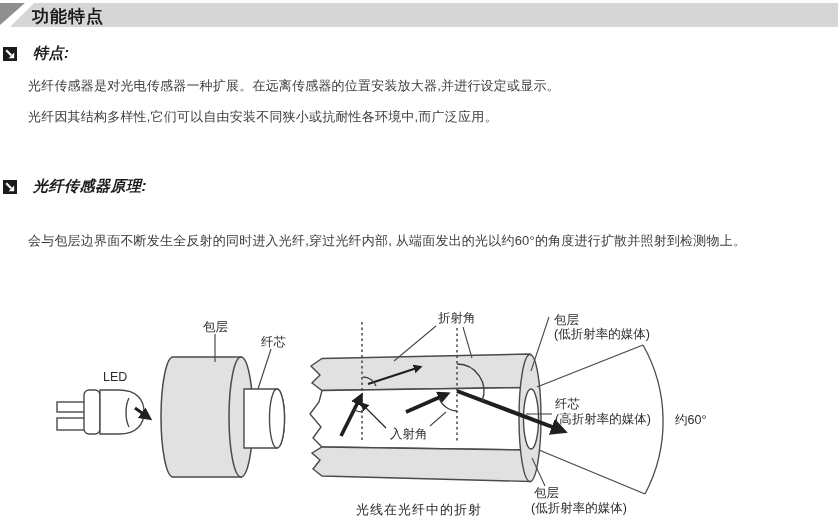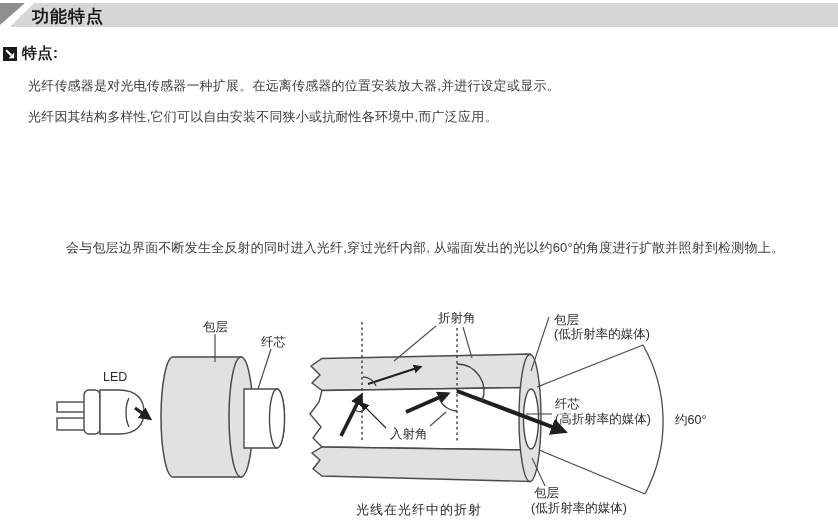--- a/index.html
+++ b/index.html
@@ -5,21 +5,21 @@
   html,body{margin:0;padding:0;background:#ffffff;}
   body{font-family:"Liberation Sans","DejaVu Sans",sans-serif;color:#3c3c3c;}
   #page{position:relative;width:838px;height:529px;background:#fff;overflow:hidden;}
 
   
   .header-bar{position:absolute;left:0;top:3px;width:838px;height:24px;background:#d6d6d6;}
   .header-deco{position:absolute;left:0;top:0;width:44px;height:24px;display:block;}
   .header-title{position:absolute;left:32px;top:2px;font-size:17px;font-weight:bold;color:#1b1b1b;letter-spacing:1px;}
 
   
-  .sec-head{position:absolute;left:3px;display:flex;align-items:center;gap:5px;}
+  .sec-head{position:absolute;left:3px;display:flex;align-items:center;gap:16px;font-style:italic;}
   .sec-head .txt{font-size:15px;font-weight:bold;color:#1b1b1b;letter-spacing:.5px;}
   .arrow-chip{width:14px;height:14px;display:block;}
 
   .para{position:absolute;left:28px;font-size:13px;color:#3c3c3c;white-space:nowrap;letter-spacing:.2px;}
 
   
   .diagram{position:absolute;left:0;top:292px;width:838px;height:237px;}
   text{font-family:"Liberation Sans","DejaVu Sans",sans-serif;fill:#2a2a2a;}
   .lbl{font-size:12.5px;}
   .cap{font-size:13px;letter-spacing:1px;}
@@ -41,21 +41,29 @@
     <svg class="arrow-chip" viewBox="0 0 14 14">
       <rect x="0" y="0" width="14" height="14" fill="#1b1b1b"></rect>
       <line x1="3.2" y1="3.2" x2="8.2" y2="8.2" stroke="#fff" stroke-width="2.2"></line>
       <polygon points="11.2,11.2 11.2,5.6 5.6,11.2" fill="#fff"></polygon>
     </svg>
     <span class="txt">特点:</span>
   </div>
   <div class="para" style="top:108px;">光纤因其结构多样性,它们可以自由安装不同狭小或抗耐性各环境中,而广泛应用。</div>
   <div class="para" style="top:77px;">光纤传感器是对光电传感器一种扩展。在远离传感器的位置安装放大器,并进行设定或显示。</div>
 
-  <div class="para" style="top:239px;margin-left:38px;">会与包层边界面不断发生全反射的同时进入光纤,穿过光纤内部, 从端面发出的光以约60°的角度进行扩散并照射到检测物上。</div>
+  <div class="sec-head" style="top:177px;">
+    <svg class="arrow-chip" viewBox="0 0 14 14">
+      <rect x="0" y="0" width="14" height="14" fill="#1b1b1b"></rect>
+      <line x1="3.2" y1="3.2" x2="8.2" y2="8.2" stroke="#fff" stroke-width="2.2"></line>
+      <polygon points="11.2,11.2 11.2,5.6 5.6,11.2" fill="#fff"></polygon>
+    </svg>
+    <span class="txt">光纤传感器原理:</span>
+  </div>
+  <div class="para" style="top:232px;">会与包层边界面不断发生全反射的同时进入光纤,穿过光纤内部, 从端面发出的光以约60°的角度进行扩散并照射到检测物上。</div>
 
   <svg class="diagram" viewBox="0 292 838 237">
     <defs>
       <marker id="arr" viewBox="0 0 10 10" refX="7" refY="5" markerWidth="13" markerHeight="13" markerUnits="userSpaceOnUse" orient="auto">
         <path d="M0,0 L10,5 L0,10 Z" fill="#1f1f1f"></path>
       </marker>
       <marker id="arrBig" viewBox="0 0 10 10" refX="7" refY="5" markerWidth="17" markerHeight="17" markerUnits="userSpaceOnUse" orient="auto">
         <path d="M0,0 L10,5 L0,10 Z" fill="#1f1f1f"></path>
       </marker>
       <marker id="arrSm" viewBox="0 0 10 10" refX="7" refY="5" markerWidth="9" markerHeight="9" markerUnits="userSpaceOnUse" orient="auto">

